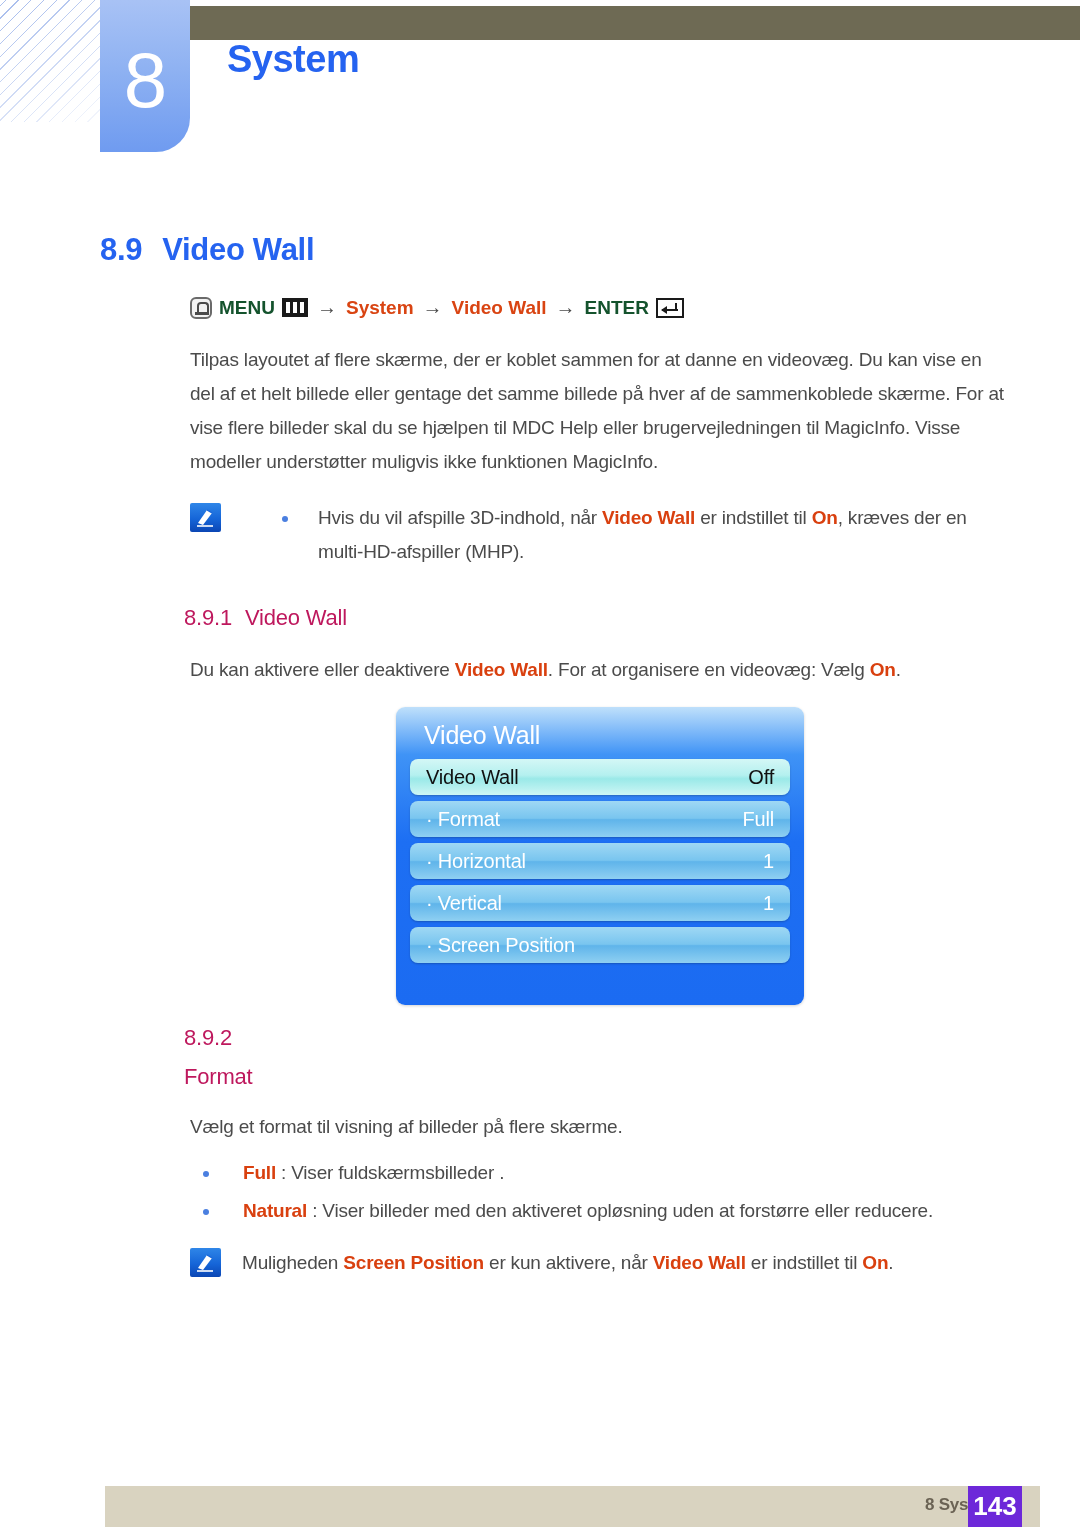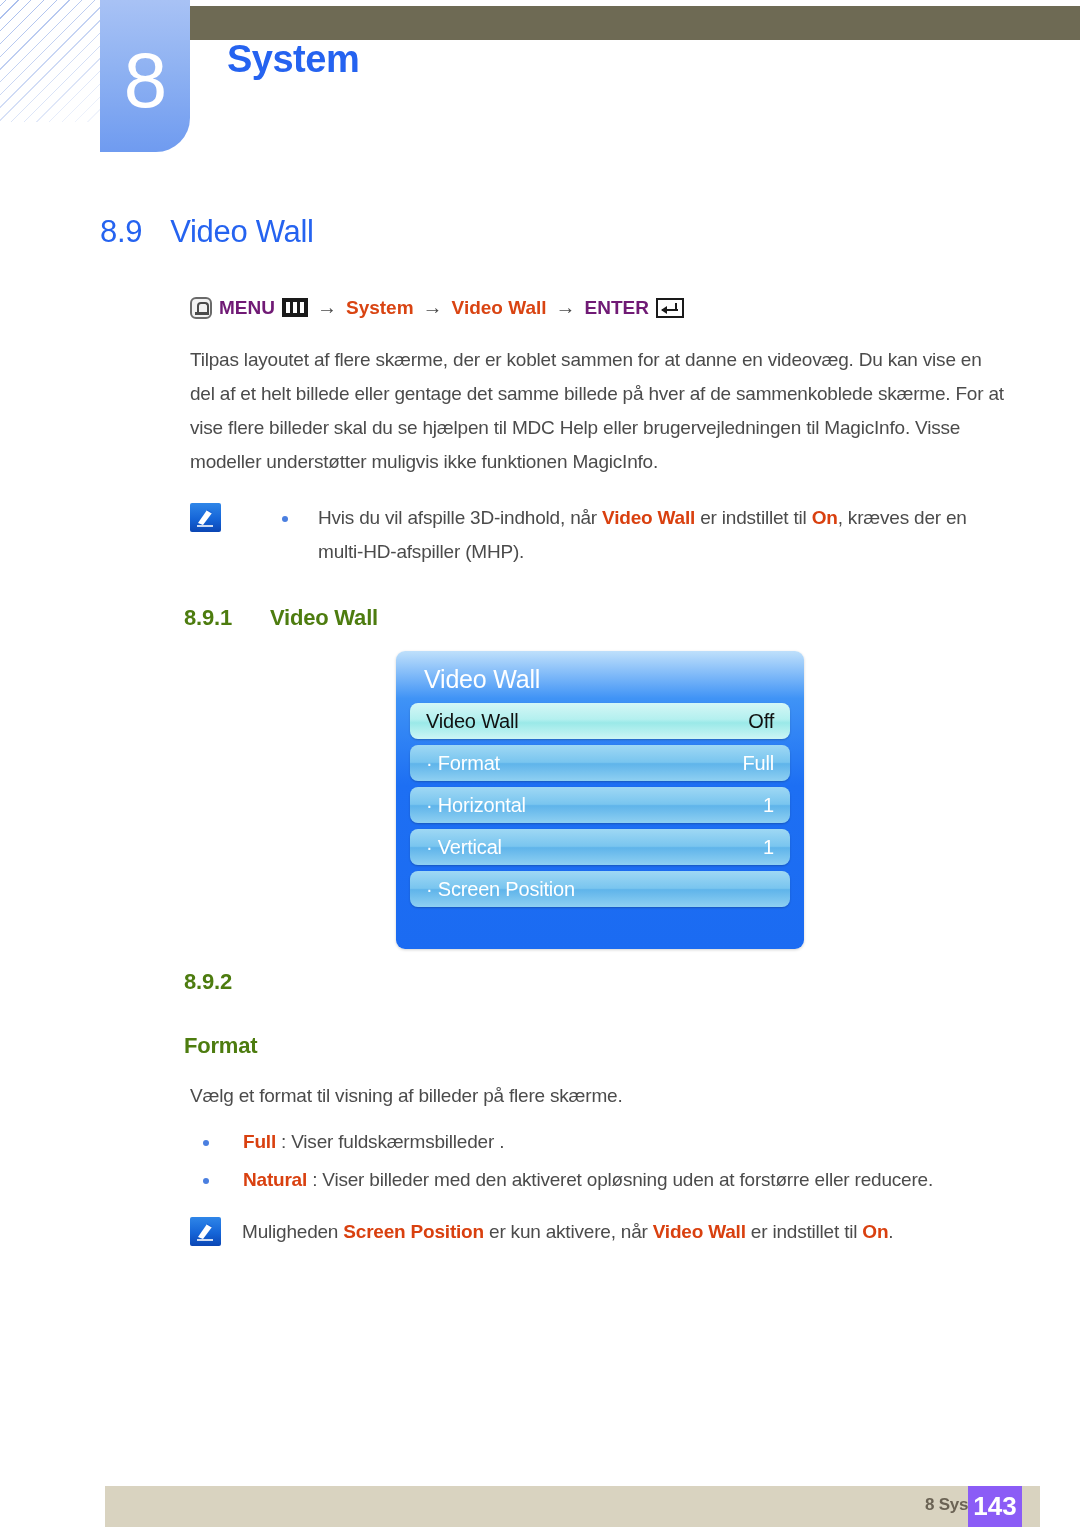--- a/index.html
+++ b/index.html
@@ -35,38 +35,38 @@
     color: #ffffff; font-size: 78px; font-weight: 400; line-height: 1;
     letter-spacing: -1px; position: relative; top: 4px;
   }
   .chapter-title {
     position: absolute; left: 227px; top: 38px;
     color: #2563f0; font-size: 38px; font-weight: 700; letter-spacing: -.5px;
   }
 
   
   .h2 {
-    position: absolute; left: 100px; top: 214px;
-    color: #2563f0; font-size: 31px; font-weight: 400;
-    display: flex; gap: 28px; letter-spacing: -.3px;
+    position: absolute; left: 100px; top: 232px;
+    color: #2563f0; font-size: 31px; font-weight: 700;
+    display: flex; gap: 20px; letter-spacing: -.3px;
   }
   .h3 {
-    color: #4d7c0f; font-size: 22px; font-weight: 700;
-    display: flex; gap: 38px; letter-spacing: -.2px;
+    color: #be185d; font-size: 22px; font-weight: 400;
+    display: flex; gap: 13px; letter-spacing: -.2px;
   }
 
   
   .content { position: absolute; left: 190px; top: 296px; width: 820px; }
 
   
   .menupath {
     display: flex; align-items: center; gap: 7px;
     font-size: 19px; font-weight: 700; white-space: nowrap;
   }
-  .mp-olive { color: #701a75; }
+  .mp-olive { color: #14532d; }
   .mp-red   { color: #d94412; }
   .mp-arrow { color: #4a4a4a; font-weight: 400; font-size: 20px; padding: 0 2px; }
 
   .ic-press {
     width: 22px; height: 22px; border: 2px solid #6a6a6a; border-radius: 6px;
     display: inline-flex; align-items: flex-end; justify-content: center;
     background: #f2f2f2; position: relative; flex: none;
   }
   .ic-press::before {
     content: ""; position: absolute; left: 5px; top: 3px;
@@ -165,21 +165,21 @@
   .footbar {
     position: absolute; left: 105px; top: 1486px; width: 935px; height: 41px;
     background: #d9d3c0;
   }
   .foot-label {
     position: absolute; right: 82px; top: 1495px;
     font-size: 17px; font-weight: 700; color: #6b6354; letter-spacing: -.2px;
   }
   .foot-page {
     position: absolute; left: 968px; top: 1486px; width: 54px; height: 41px;
-    background: #8b5cf6; color: #ffffff; font-size: 26px; font-weight: 700;
+    background: #6d28d9; color: #ffffff; font-size: 26px; font-weight: 700;
     display: flex; align-items: center; justify-content: center;
   }
 </style>
 </head>
 <body>
 
 <div class="page">
 
   <div class="hatch"></div>
 
@@ -229,20 +229,21 @@
       <ul class="bul">
         <li style="margin-top:4px;"><span>Hvis du vil afspille 3D-indhold, når </span><span class="red">Video Wall</span><span> er indstillet til </span><span class="red">On</span><span>, kræves der en multi-HD-afspiller (MHP).</span></li>
       </ul>
     </div>
 
     <div class="h3" style="margin-top:36px; margin-left:-6px;">
       <span>8.9.1</span>
       <span>Video Wall</span>
     </div>
 
+    <p class="body" style="margin-top:22px;"><span>Du kan aktivere eller deaktivere </span><span class="red">Video Wall</span><span>. For at organisere en videovæg: Vælg </span><span class="red">On</span><span>.</span></p>
 
     <div class="osd" style="margin-top:20px;">
       <div class="osd-title">Video Wall</div>
 
       <div class="osd-row sel">
         <span>Video Wall</span>
         <span class="val">Off</span>
       </div>
       <div class="osd-row">
         <span>· Format</span>

